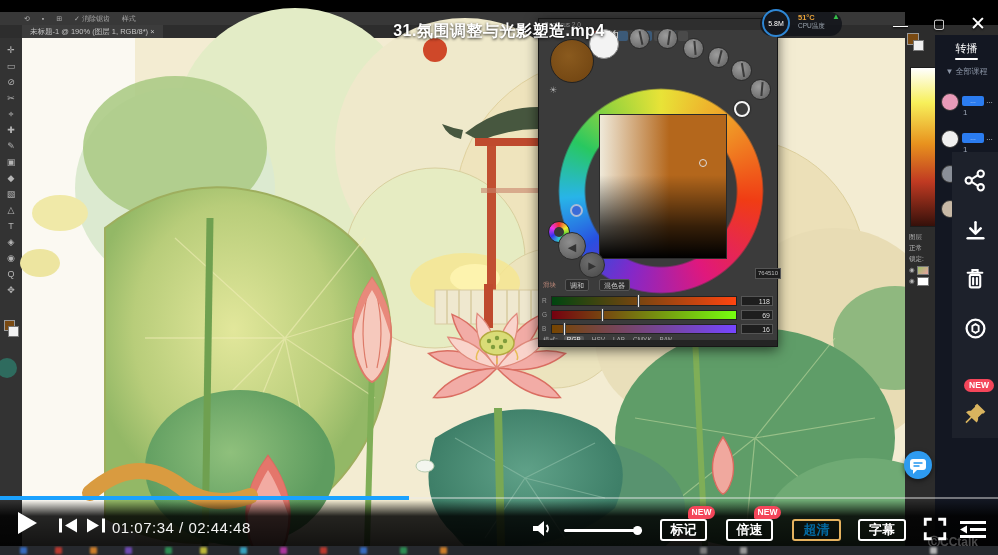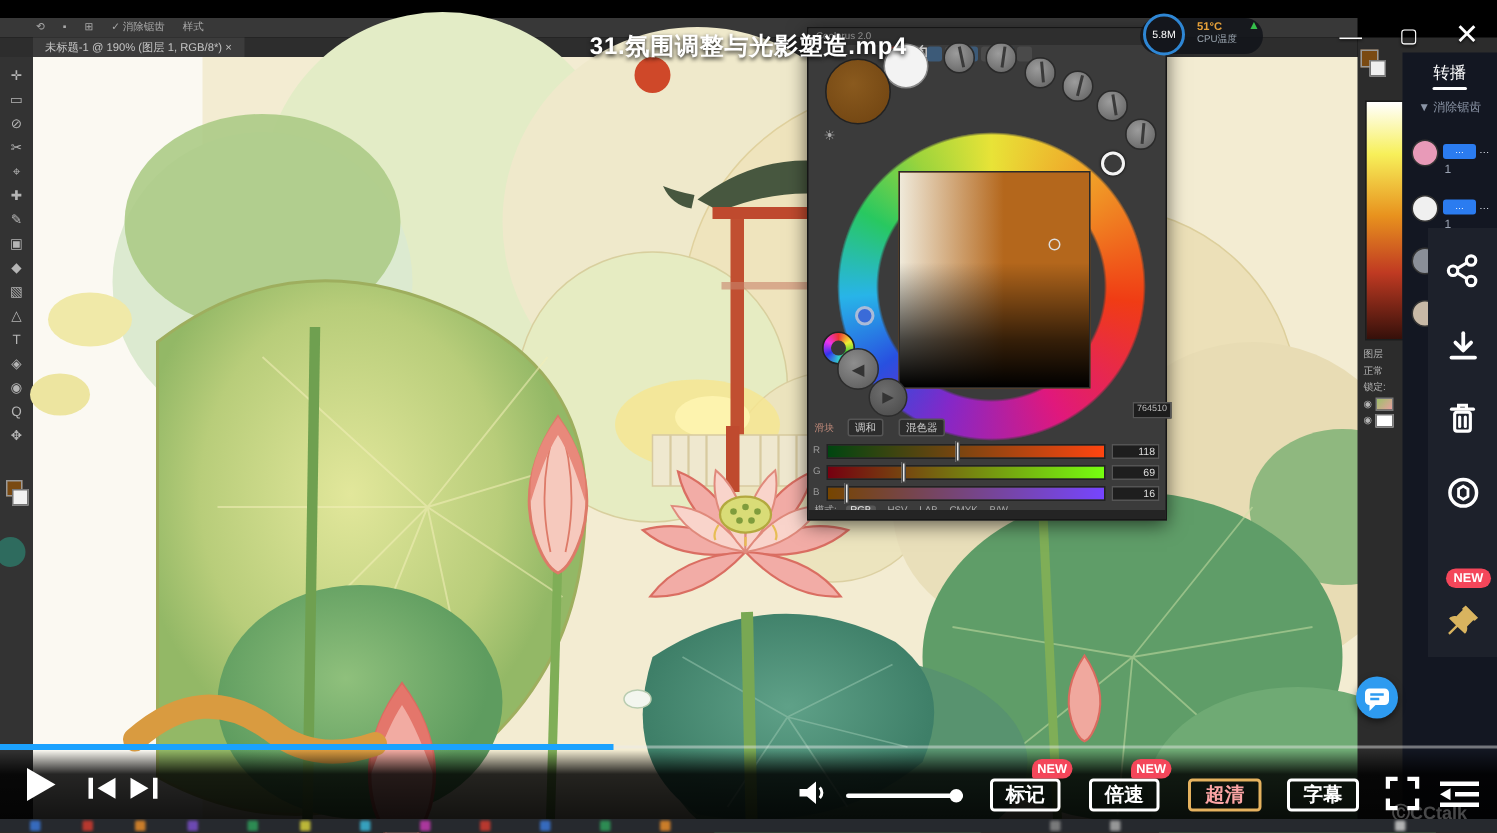--- a/index.html
+++ b/index.html
@@ -117,21 +117,21 @@
   .progress-played{left:0;top:496px;height:4px;background:#1ba2ff;}
   .controls-bar{left:0;top:500px;width:998px;height:46px;
     background:linear-gradient(rgba(0,0,0,0),rgba(0,0,0,.85) 35%,rgba(0,0,0,.92));}
   .play-tri{left:18px;top:512px;width:0;height:0;border-left:19px solid #fff;
     border-top:11px solid transparent;border-bottom:11px solid transparent;}
   .time-text{left:112px;top:519px;color:#f2f2f2;font-size:15px;letter-spacing:.5px;}
   .vol-track{left:564px;top:529px;width:78px;height:3px;background:#fff;border-radius:2px;}
   .vol-knob{left:633px;top:526px;width:9px;height:9px;border-radius:50%;background:#fff;}
   .ctl-btn{position:absolute;top:519px;height:22px;border:2px solid #fff;border-radius:3px;color:#fff;
     font-size:13px;font-weight:600;text-align:center;line-height:18px;background:rgba(0,0,0,.15);}
-  .ctl-btn.gold{border-color:#e5b25f;color:#fca5a5;}
+  .ctl-btn.gold{border-color:#e5b25f;color:#0369a1;}
   .new-badge{position:absolute;top:506px;width:27px;height:13px;background:#f4465a;border-radius:7px 7px 7px 2px;
     color:#fff;font-size:8.5px;font-weight:bold;line-height:13px;text-align:center;}
 
   .taskbar{left:0;top:546px;width:998px;height:9px;background:#26292e;overflow:hidden;}
   .tb-ico{position:absolute;top:1px;width:7px;height:7px;border-radius:1px;filter:blur(1.2px);opacity:.85;}
   .watermark{left:928px;top:534px;color:rgba(255,255,255,.28);font-size:12px;font-weight:bold;}
 </style>
 </head>
 <body>
 
@@ -381,21 +381,21 @@
       <div class="lrow">正常</div>
       <div class="lrow">锁定:</div>
       <div class="lrow">◉<span class="lthumb" style="background:linear-gradient(135deg,#9cc06a,#e8a0a0)"></span></div>
       <div class="lrow">◉<span class="lthumb" style="background:#fff"></span></div>
     </div>
   </div>
 
   <div class="abs cc-panel">
     <div class="cc-tab">转播</div>
     <div class="cc-underline"></div>
-    <div class="cc-filter">▼ 消除锯齿</div>
+    <div class="cc-filter">▼ 全部课程</div>
     <div class="cc-row" style="top:58px">
       <div class="cc-avatar" style="background:#e89ab8"></div>
       <div class="cc-pill">…</div>
       <div class="cc-name">…</div>
       <div class="cc-count">1</div>
     </div>
     <div class="cc-row" style="top:95px">
       <div class="cc-avatar" style="background:#f0f0f0"></div>
       <div class="cc-pill">…</div>
       <div class="cc-name">…</div>
@@ -481,20 +481,21 @@
 
   <div class="abs play-tri"></div>
   <svg class="abs" style="left:56px;top:517px" width="24" height="17" viewBox="0 0 24 17">
     <rect x="3" y="1.5" width="3" height="14" fill="#fff"></rect>
       <polygon points="21,1.5 9,8.5 21,15.5" fill="#fff"></polygon>
   </svg>
   <svg class="abs" style="left:84px;top:517px" width="24" height="17" viewBox="0 0 24 17">
     <polygon points="3,1.5 15,8.5 3,15.5" fill="#fff"></polygon>
       <rect x="18" y="1.5" width="3" height="14" fill="#fff"></rect>
   </svg>
+  <div class="abs time-text">01:07:34 / 02:44:48</div>
 
   <svg class="abs" style="left:531px;top:520px" width="22" height="17" viewBox="0 0 22 17">
     <polygon points="2,6 7,6 13,1 13,16 7,11 2,11" fill="#fff"></polygon>
     <path d="M15.5,5 a5,5 0 0 1 0,7" stroke="#fff" stroke-width="2" fill="none"></path>
   </svg>
   <div class="abs vol-track"></div>
   <div class="abs vol-knob"></div>
 
   <div class="ctl-btn" style="left:660px;width:47px">标记</div>
   <div class="ctl-btn" style="left:726px;width:47px">倍速</div>

